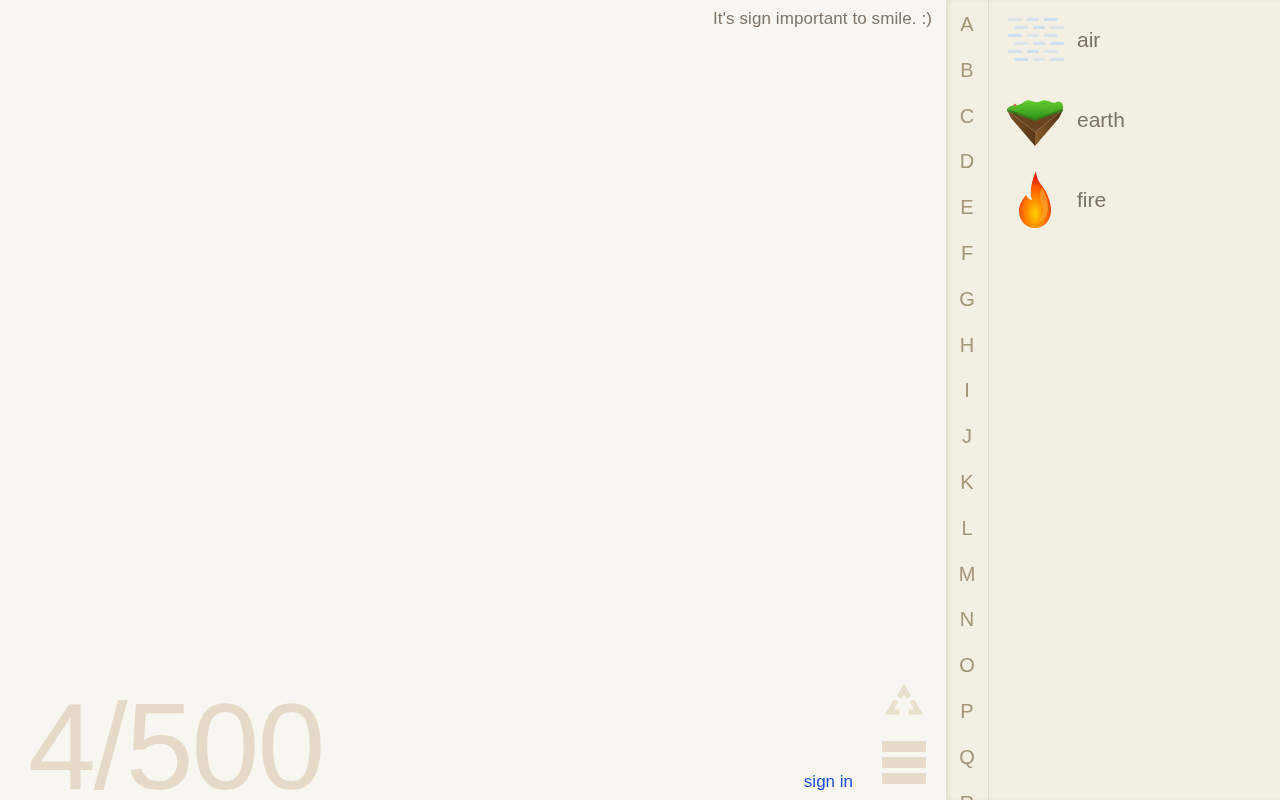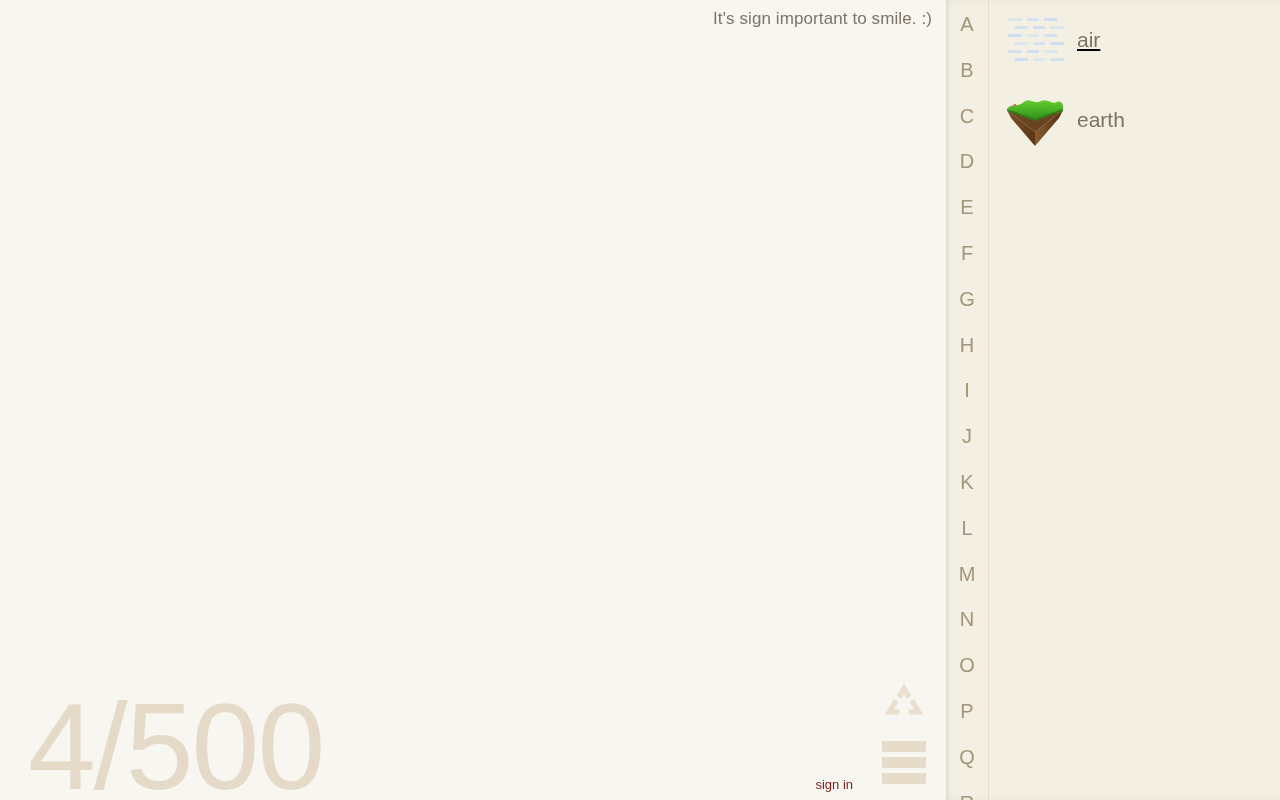--- a/index.html
+++ b/index.html
@@ -37,21 +37,21 @@
     font-size:122px; line-height:1;
     color:#e4dac7;
     font-weight:300;
     letter-spacing:-2px;
     font-family:"Liberation Sans", sans-serif;
     -webkit-text-stroke:0;
     user-select:none;
   }
   #signin {
     position:absolute; right:93px; bottom:8px;
-    font-size:13px; color:#7f1d1d;
+    font-size:17px; color:#1d4ed8;
     cursor:pointer;
   }
   .corner-icon {
     position:absolute; right:18px;
     width:48px; height:48px;
     cursor:pointer;
   }
   #reset-icon  { bottom:72px; }
   #menu-icon   { bottom:14px; }
   .recycle-fill { fill:#e9dfcd; }
@@ -158,21 +158,21 @@
       <div class="alpha-letter" style="top: 516.8px;">L</div>
       <div class="alpha-letter" style="top: 562.6px;">M</div>
       <div class="alpha-letter" style="top: 608.4px;">N</div>
       <div class="alpha-letter" style="top: 654.2px;">O</div>
       <div class="alpha-letter" style="top: 700px;">P</div>
       <div class="alpha-letter" style="top: 745.8px;">Q</div>
       <div class="alpha-letter" style="top: 791.6px;">R</div>
     </div>
   <div id="index-divider"></div>
   <div id="element-list">
-      <div class="element-row" style="top: 0px; text-decoration: underline;">
+      <div class="element-row" style="top: 0px;">
         <div class="element-icon">
           <div style="position: absolute; inset: 0px;">
             <span class="air-dash" style="left: 5px; top: 10px; width: 14px; opacity: 0.55;"></span>
             <span class="air-dash" style="left: 24px; top: 10px; width: 12px; opacity: 0.73;"></span>
             <span class="air-dash" style="left: 41px; top: 10px; width: 14px; opacity: 0.91;"></span>
             <span class="air-dash" style="left: 11px; top: 18px; width: 14px; opacity: 0.73;"></span>
             <span class="air-dash" style="left: 30px; top: 18px; width: 12px; opacity: 0.91;"></span>
             <span class="air-dash" style="left: 47px; top: 18px; width: 14px; opacity: 0.55;"></span>
             <span class="air-dash" style="left: 5px; top: 26px; width: 14px; opacity: 0.91;"></span>
             <span class="air-dash" style="left: 24px; top: 26px; width: 12px; opacity: 0.55;"></span>
@@ -211,15 +211,33 @@
             <path d="M60 22 L32 44 L32 58 L56 30 Z" fill="url(#gDirtR)"></path>
             <path d="M4 22 L32 44 L60 22 L54 18 L46 24 L38 17 L30 23 L21 16 L13 23 Z" fill="#6a4320"></path>
             <path d="M4 21 C10 14 14 20 21 14 C27 9 30 17 38 13 C45 10 49 17 54 14 C58 12 61 17 60 21 L32 31 Z" fill="url(#gEarthTop)"></path>
             <path d="M4 21 L32 31 L60 21 L60 23 L32 33 L4 23 Z" fill="#2c8417" opacity=".9"></path>
             <circle cx="12" cy="17" r="1.3" fill="#e85f6a"></circle>
             <circle cx="42" cy="16" r="1.1" fill="#4ea832"></circle>
           </svg>
         </div>
         <span class="element-label">earth</span>
       </div>
+      <div class="element-row" style="top: 160px;">
+        <div class="element-icon">
+          <svg viewBox="0 0 64 64" width="64" height="64" class="fire-svg">
+            <defs>
+              <radialGradient id="gFire" cx="50%" cy="74%" r="62%">
+                <stop offset="0%" stop-color="#ffd100"></stop>
+                <stop offset="38%" stop-color="#ff9000"></stop>
+                <stop offset="74%" stop-color="#fb5a00"></stop>
+                <stop offset="100%" stop-color="#e81e00"></stop>
+              </radialGradient>
+            </defs>
+            <path d="M33 3 C33 14 41 18 44 26 C47 33 48 38 48 42 C48 53 41 60 32 60 C23 60 16 53 16 43 C16 36 20 31 23 27 C25 31 27 32 29 32 C26 24 29 12 33 3 Z" fill="url(#gFire)"></path>
+            <path d="M39 19 C43 27 45 33 45 40 C45 48 40 53 35 54 C41 48 41 40 38 33 C36 28 37 23 39 19 Z" fill="#ffb03a" opacity=".55"></path>
+            <path d="M24 30 C21 35 20 40 21 45 C22 49 25 52 28 53 C23 51 21 46 21 42 C21 37 22 33 24 30 Z" fill="#ffd072" opacity=".5"></path>
+          </svg>
+        </div>
+        <span class="element-label">fire</span>
+      </div>
     </div>
 
 </div>
 
 </body></html>

